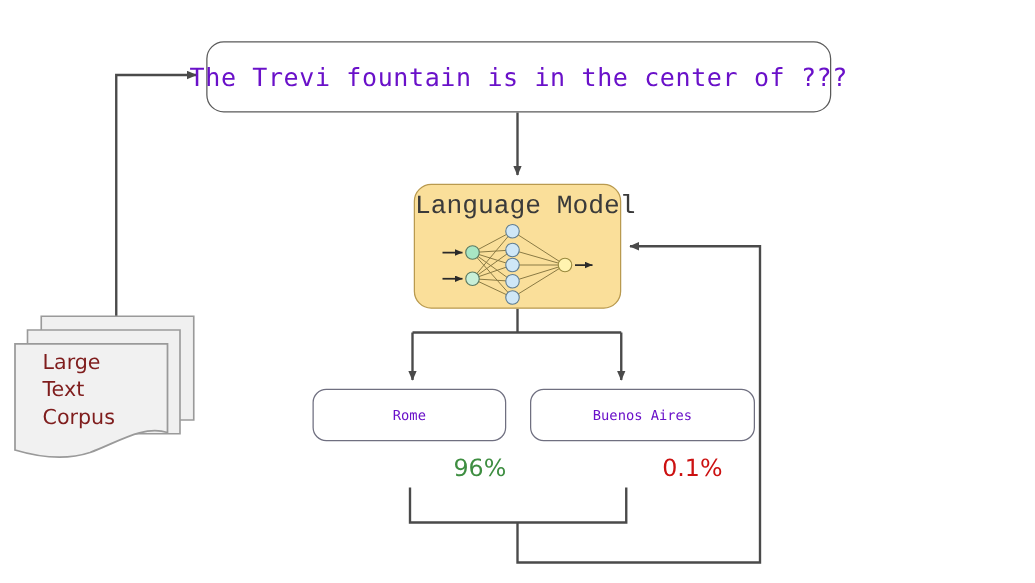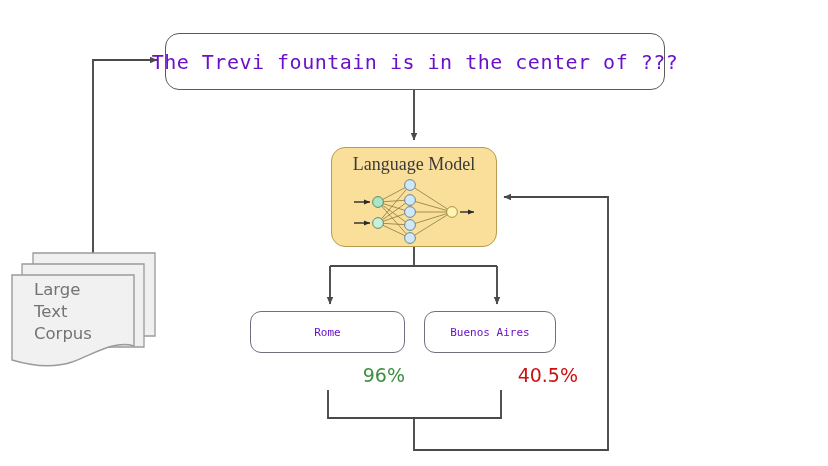--- a/index.html
+++ b/index.html
@@ -56,40 +56,40 @@
     border: 1.4px solid #b99a4f;
     border-radius: 14px;
     display: block;
   }
   .lm-title {
     position: absolute;
     left: 0;
     top: 6px;
     width: 100%;
     text-align: center;
-    font-family: Liberation Serif, serif;
-    font-size: 18px;
+    font-family: Liberation Mono, monospace;
+    font-size: 21px;
     color: #3a3a3a;
     letter-spacing: 0px;
     white-space: nowrap;
   }
   .nn-wrap {
     position: absolute;
     left: 12px;
     top: 30px;
     width: 142px;
     height: 66px;
   }
   .answer-box {
     height: 42px;
     border: 1.5px solid #6f6f80;
     border-radius: 11px;
   }
   .answer-a { left: 250px; top: 311px; width: 155px; }
-  .answer-b { left: 424px; top: 311px; width: 132px; }
+  .answer-b { left: 424px; top: 311px; width: 180px; }
   .answer-text {
     font-family: "DejaVu Sans Mono", monospace;
     font-size: 11px;
     color: #6a11c9;
     white-space: nowrap;
   }
   .pct {
     position: absolute;
     text-align: right;
     font-family: "DejaVu Sans", sans-serif;
@@ -106,21 +106,21 @@
     height: 118px;
   }
   .corpus-label {
     position: absolute;
     left: 24px;
     top: 29px;
     width: 110px;
     font-family: "DejaVu Sans", sans-serif;
     font-size: 16.5px;
     line-height: 22px;
-    color: #737373;
+    color: #7f1d1d;
     white-space: pre-line;
   }
 </style>
 </head>
 <body>
 
 <div id="canvas">
 
   <svg class="layer" viewBox="0 0 828 466" xmlns="http://www.w3.org/2000/svg">
     <defs>
@@ -203,21 +203,21 @@
   </div>
 
   <div class="node-box answer-box answer-a">
     <span class="answer-text">Rome</span>
   </div>
   <div class="node-box answer-box answer-b">
     <span class="answer-text">Buenos Aires</span>
   </div>
 
   <div class="pct pct-a" style="color:#3e8e41">96%</div>
-  <div class="pct pct-b" style="color:#cc1111">40.5%</div>
+  <div class="pct pct-b" style="color:#cc1111">0.1%</div>
 
   <div class="corpus-wrap">
     <svg viewBox="0 0 152 118" width="152" height="118" xmlns="http://www.w3.org/2000/svg">
 
       <path d="M23,3 L145,3 L145,86 L23,86 Z" fill="#f0f0f0" stroke="#9a9a9a" stroke-width="1.3"></path>
 
       <path d="M12,14 L134,14 L134,97 L12,97 Z" fill="#f0f0f0" stroke="#9a9a9a" stroke-width="1.3"></path>
 
       <path d="M2,25 L124,25 L124,96
                C 104,90 84,104 62,112

